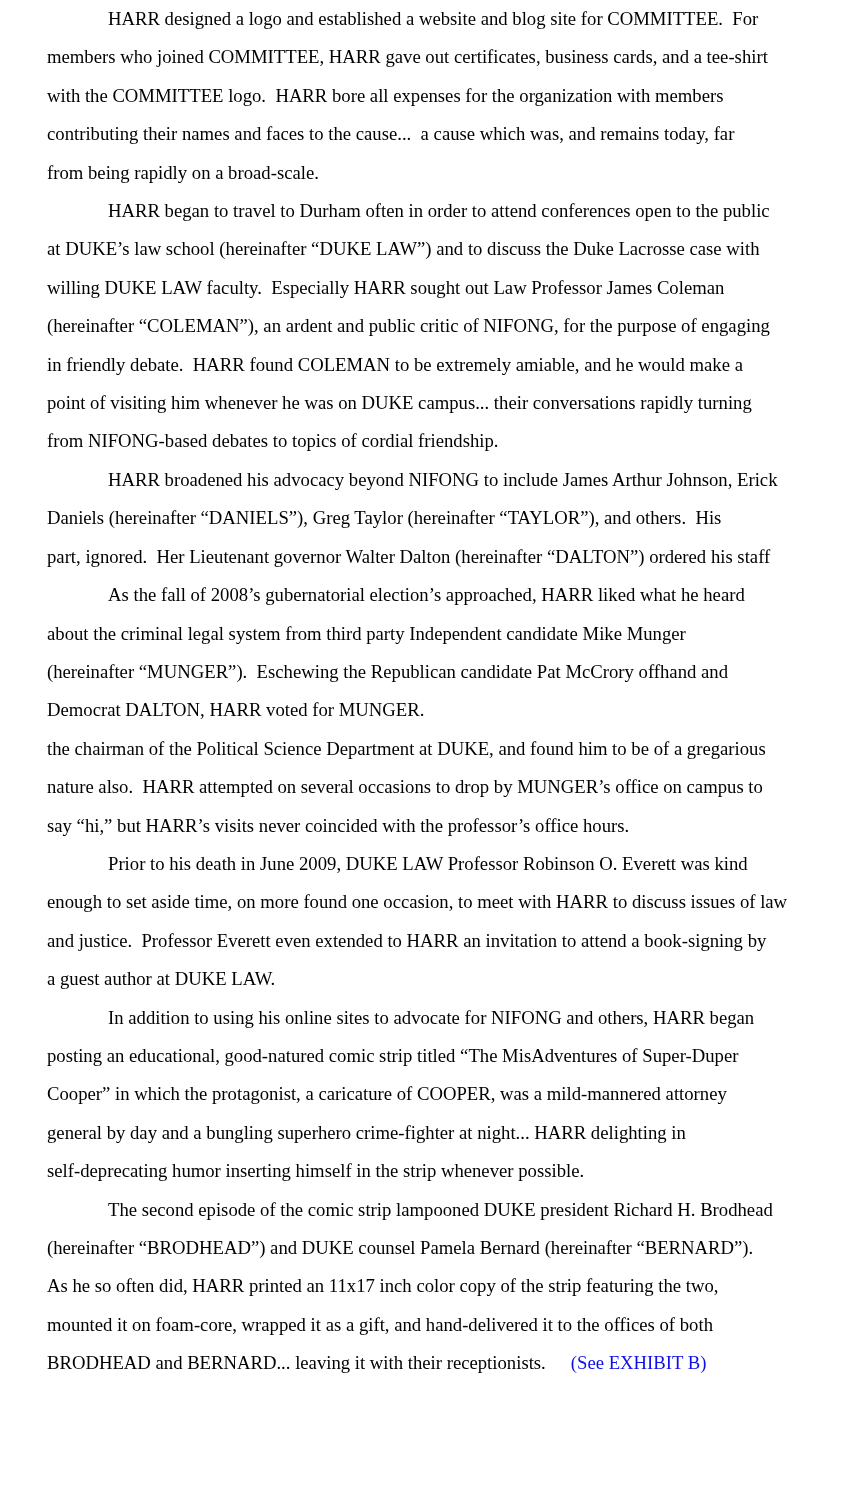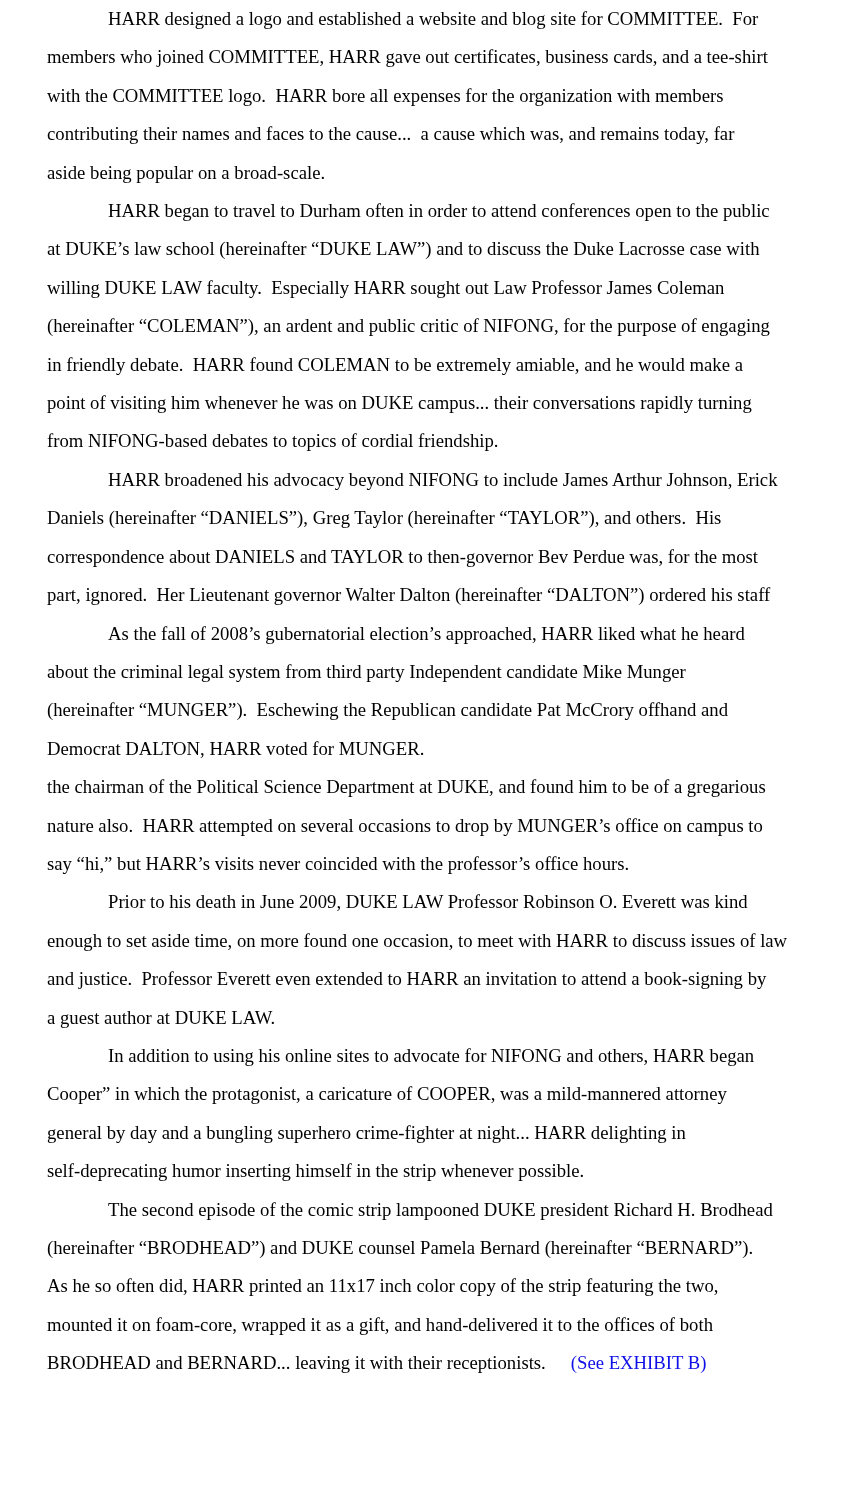--- a/index.html
+++ b/index.html
@@ -40,35 +40,34 @@
 </head>
 <body>
 
 <div class="page">
   <div class="doc" id="doc">
       <div class="para">
         <div class="line first"><span>HARR designed a logo and established a website and blog site for COMMITTEE.  For</span></div>
         <div class="line"><span>members who joined COMMITTEE, HARR gave out certificates, business cards, and a tee-shirt</span></div>
         <div class="line"><span>with the COMMITTEE logo.  HARR bore all expenses for the organization with members</span></div>
         <div class="line"><span>contributing their names and faces to the cause...  a cause which was, and remains today, far</span></div>
-        <div class="line"><span>aside being popular on a broad-scale.</span></div>
+        <div class="line"><span>from being rapidly on a broad-scale.</span></div>
       </div>
       <div class="para">
         <div class="line first"><span>HARR began to travel to Durham often in order to attend conferences open to the public</span></div>
         <div class="line"><span>at DUKE’s law school (hereinafter “DUKE LAW”) and to discuss the Duke Lacrosse case with</span></div>
         <div class="line"><span>willing DUKE LAW faculty.  Especially HARR sought out Law Professor James Coleman</span></div>
         <div class="line"><span>(hereinafter “COLEMAN”), an ardent and public critic of NIFONG, for the purpose of engaging</span></div>
         <div class="line"><span>in friendly debate.  HARR found COLEMAN to be extremely amiable, and he would make a</span></div>
         <div class="line"><span>point of visiting him whenever he was on DUKE campus... their conversations rapidly turning</span></div>
         <div class="line"><span>from NIFONG-based debates to topics of cordial friendship.</span></div>
       </div>
       <div class="para">
         <div class="line first"><span>HARR broadened his advocacy beyond NIFONG to include James Arthur Johnson, Erick</span></div>
         <div class="line"><span>Daniels (hereinafter “DANIELS”), Greg Taylor (hereinafter “TAYLOR”), and others.  His</span></div>
-        <div class="line"><span>correspondence about DANIELS and TAYLOR to then-governor Bev Perdue was, for the most</span></div>
         <div class="line"><span>part, ignored.  Her Lieutenant governor Walter Dalton (hereinafter “DALTON”) ordered his staff</span></div>
       </div>
       <div class="para">
         <div class="line first"><span>As the fall of 2008’s gubernatorial election’s approached, HARR liked what he heard</span></div>
         <div class="line"><span>about the criminal legal system from third party Independent candidate Mike Munger</span></div>
         <div class="line"><span>(hereinafter “MUNGER”).  Eschewing the Republican candidate Pat McCrory offhand and</span></div>
         <div class="line"><span>Democrat DALTON, HARR voted for MUNGER.</span></div>
       </div>
       <div class="para">
         <div class="line"><span>the chairman of the Political Science Department at DUKE, and found him to be of a gregarious</span></div>
@@ -76,20 +75,21 @@
         <div class="line"><span>say “hi,” but HARR’s visits never coincided with the professor’s office hours.</span></div>
       </div>
       <div class="para">
         <div class="line first"><span>Prior to his death in June 2009, DUKE LAW Professor Robinson O. Everett was kind</span></div>
         <div class="line"><span>enough to set aside time, on more found one occasion, to meet with HARR to discuss issues of law</span></div>
         <div class="line"><span>and justice.  Professor Everett even extended to HARR an invitation to attend a book-signing by</span></div>
         <div class="line"><span>a guest author at DUKE LAW.</span></div>
       </div>
       <div class="para">
         <div class="line first"><span>In addition to using his online sites to advocate for NIFONG and others, HARR began</span></div>
+        <div class="line"><span>posting an educational, good-natured comic strip titled “The MisAdventures of Super-Duper</span></div>
         <div class="line"><span>Cooper” in which the protagonist, a caricature of COOPER, was a mild-mannered attorney</span></div>
         <div class="line"><span>general by day and a bungling superhero crime-fighter at night... HARR delighting in</span></div>
         <div class="line"><span>self-deprecating humor inserting himself in the strip whenever possible.</span></div>
       </div>
       <div class="para">
         <div class="line first"><span>The second episode of the comic strip lampooned DUKE president Richard H. Brodhead</span></div>
         <div class="line"><span>(hereinafter “BRODHEAD”) and DUKE counsel Pamela Bernard (hereinafter “BERNARD”).</span></div>
         <div class="line"><span>As he so often did, HARR printed an 11x17 inch color copy of the strip featuring the two,</span></div>
         <div class="line"><span>mounted it on foam-core, wrapped it as a gift, and hand-delivered it to the offices of both</span></div>
         <div class="line"><span>BRODHEAD and BERNARD... leaving it with their receptionists.</span><span class="cite">(See EXHIBIT B)</span></div>

